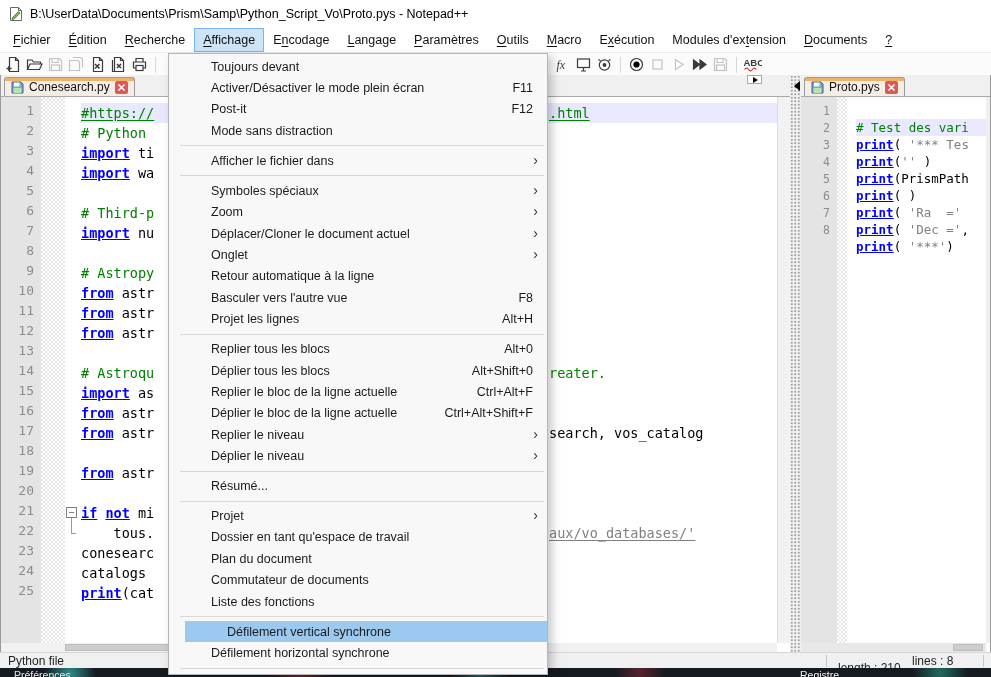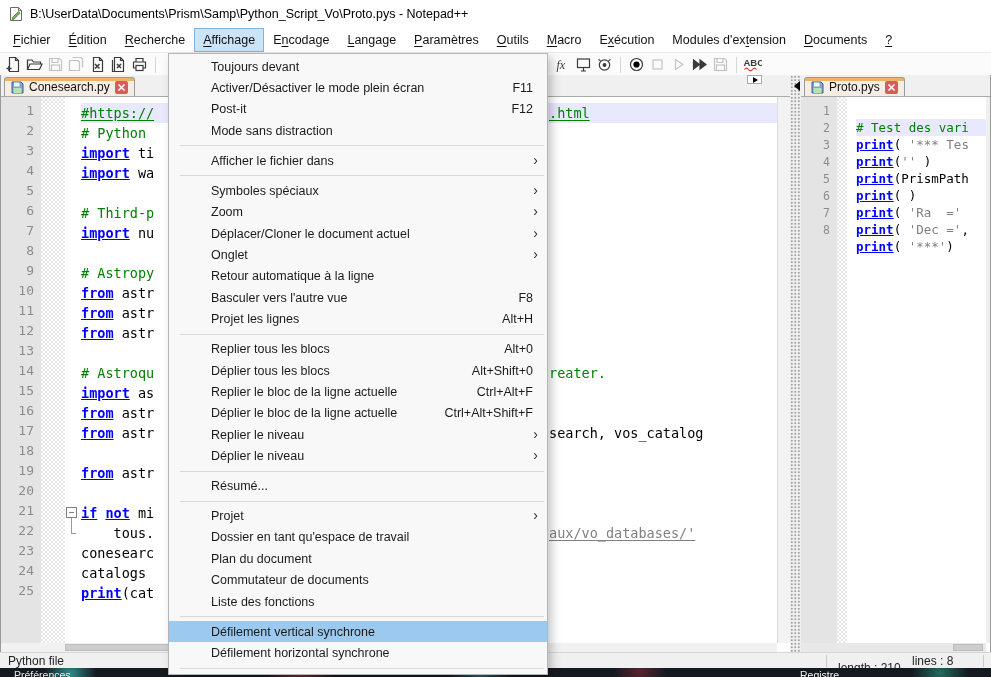--- a/index.html
+++ b/index.html
@@ -118,21 +118,21 @@
   .strip-text{position:absolute;top:1px;font-size:10.5px;white-space:nowrap;}
   .strip-text.a{left:14px;}
   .strip-text.b{left:800px;color:#f2f2f2;}
 
   
   .ctx{position:absolute;left:168px;top:53px;width:380px;background:#f8f8f8;
        border:1px solid #b5b5b5;box-shadow:4px 4px 9px rgba(0,0,0,.22);z-index:50;
        padding:2px 0;box-sizing:border-box;}
   .cm-item{height:21.4px;display:flex;align-items:center;padding:0 14px 0 42px;
            font-size:12.5px;color:#1b1b1b;position:relative;}
-  .cm-item.hl{background:var(--menu-highlight,#9cc9ef);}
+  .cm-item.hl{background:var(--menu-highlight,#9cc9ef);margin-left:16px;}
   .cm-sc{margin-left:auto;padding-left:20px;white-space:nowrap;}
   .cm-arrow{position:absolute;right:9px;top:50%;transform:translateY(-55%);font-size:14px;color:#333;}
   .cm-sep{height:1px;background:#d8d8d8;margin:3.8px 3px 3.8px 11px;}
 </style>
 </head>
 <body>
 
 <div id="app">
 
   <div class="titlebar">

